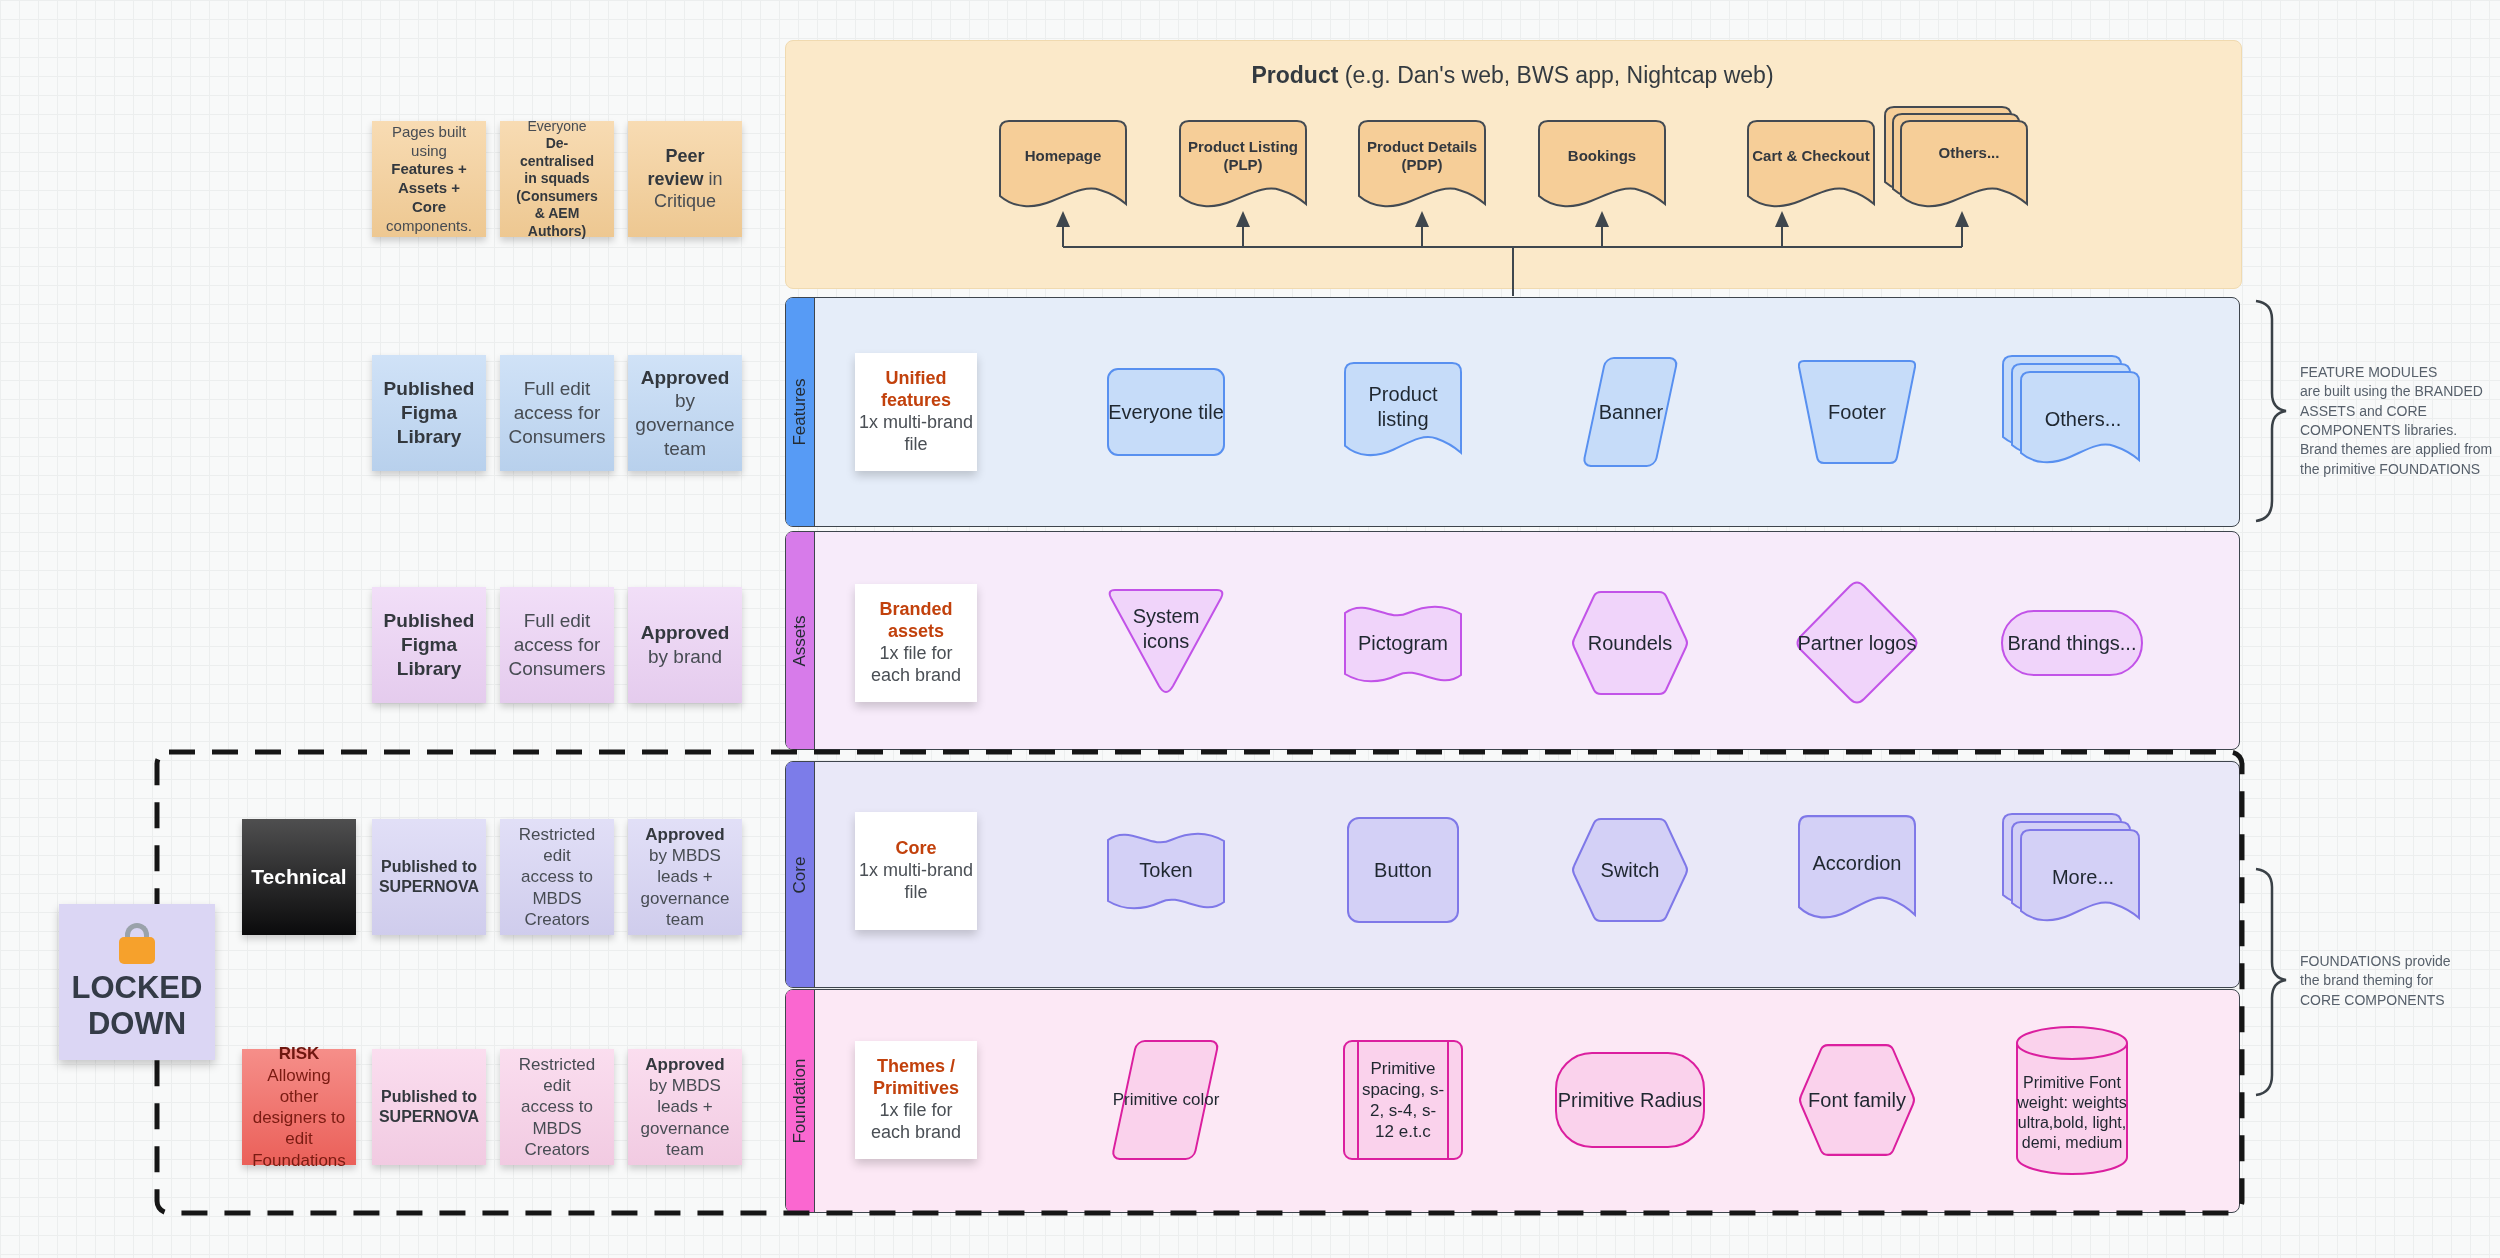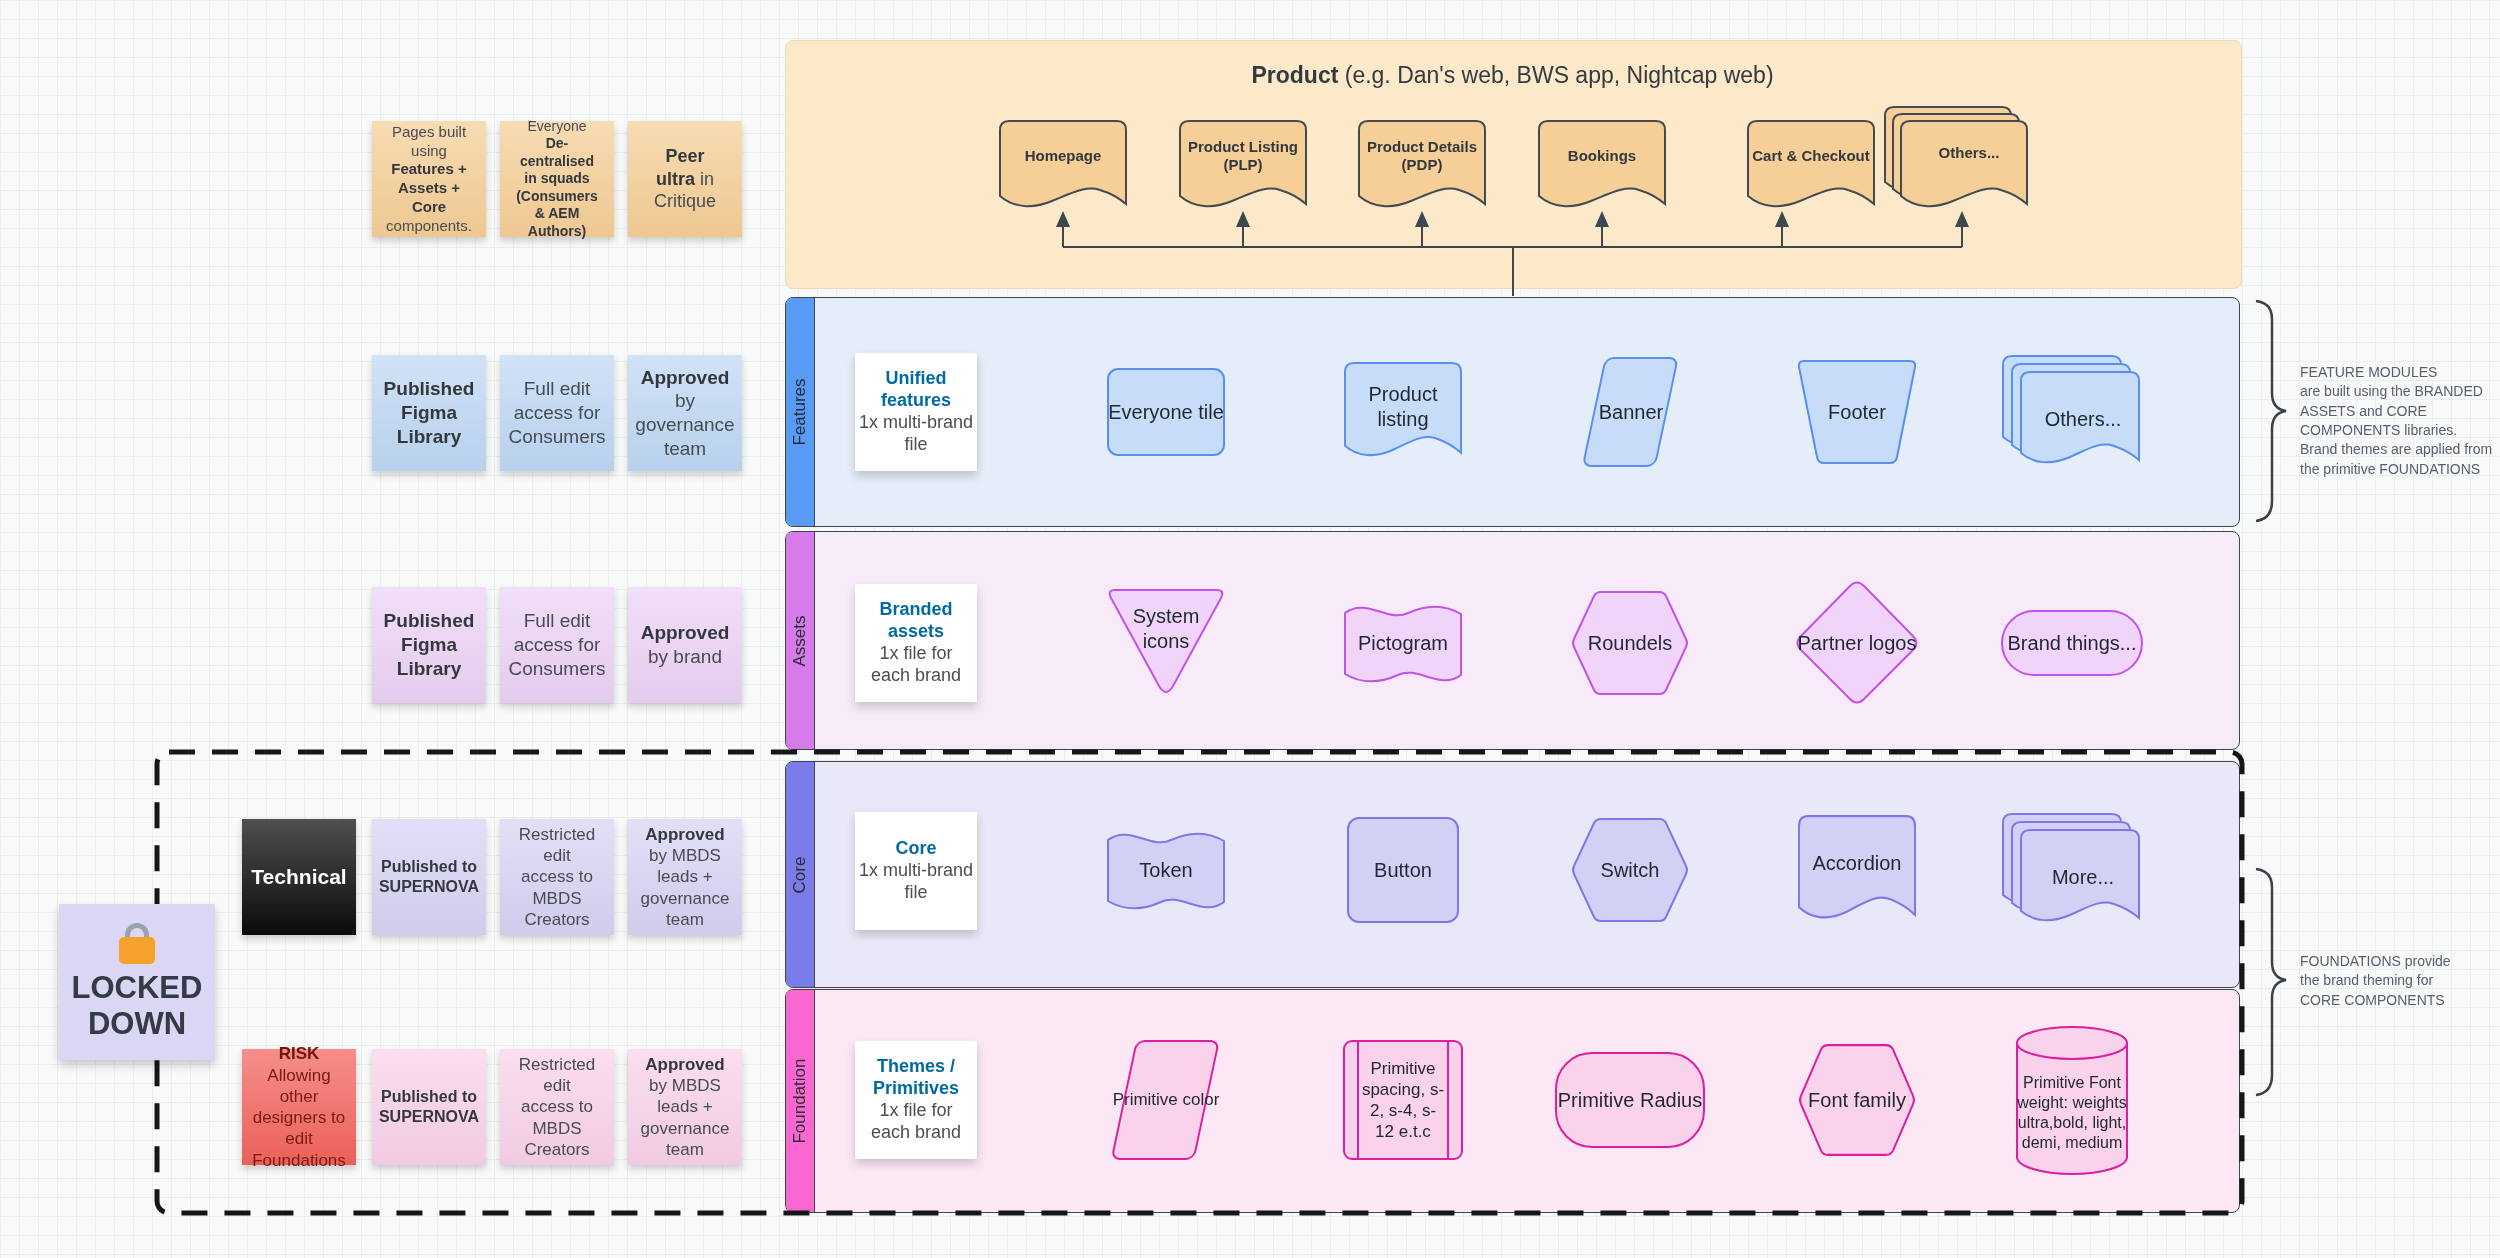--- a/index.html
+++ b/index.html
@@ -67,21 +67,21 @@
   .n-red .b{color:#6E1710;}
   .n-black{background-color:#0B0B0C;color:#FFFFFF;font-weight:700;font-size:21px;}
 
   
   .card{
     position:absolute;width:122px;height:118px;padding:3px;box-sizing:border-box;
     background:#FFFFFF;box-shadow:0 5px 9px rgba(0,0,0,0.18);
     display:flex;flex-direction:column;align-items:center;justify-content:center;
     text-align:center;font-size:18px;line-height:1.22;color:#4A4F55;
   }
-  .card .b{color:#0369a1;}
+  .card .b{color:#c2410c;}
 
   
   .shape{
     position:absolute;display:flex;align-items:center;justify-content:center;
   }
   .slabel{
     position:relative;z-index:1;width:100%;text-align:center;
     font-size:20px;line-height:1.25;color:#1F2730;
   }
   .slabel.small{font-size:17px;}
@@ -168,21 +168,21 @@
     <div class="dlabel" style="left:24px;top:20px;bottom:36px">Others...</div>
   </div>
 
   <div class="note n-orange" style="left:372px;top:121px;font-size:15px">
     <div><span>Pages built using </span><span class="b">Features + Assets + Core</span><span> components.</span></div>
   </div>
   <div class="note n-orange" style="left:500px;top:121px;font-size:14px">
     <div><span>Everyone </span><span class="b">De-centralised in squads (Consumers &amp; AEM Authors)</span><span></span></div>
   </div>
   <div class="note n-orange" style="left:628px;top:121px;font-size:18px">
-    <div><span></span><span class="b">Peer ultra</span><span> in Critique</span></div>
+    <div><span></span><span class="b">Peer review</span><span> in Critique</span></div>
   </div>
 
   <div class="band" style="top:297px;height:230px;background:#E5EDF9">
     <div class="strip" style="background:#579BF5">
       <span class="striplabel">Features</span>
     </div>
   </div>
   <div class="band" style="top:531px;height:219px;background:#F7EBFA">
     <div class="strip" style="background:#D77BEA">
       <span class="striplabel">Assets</span>

